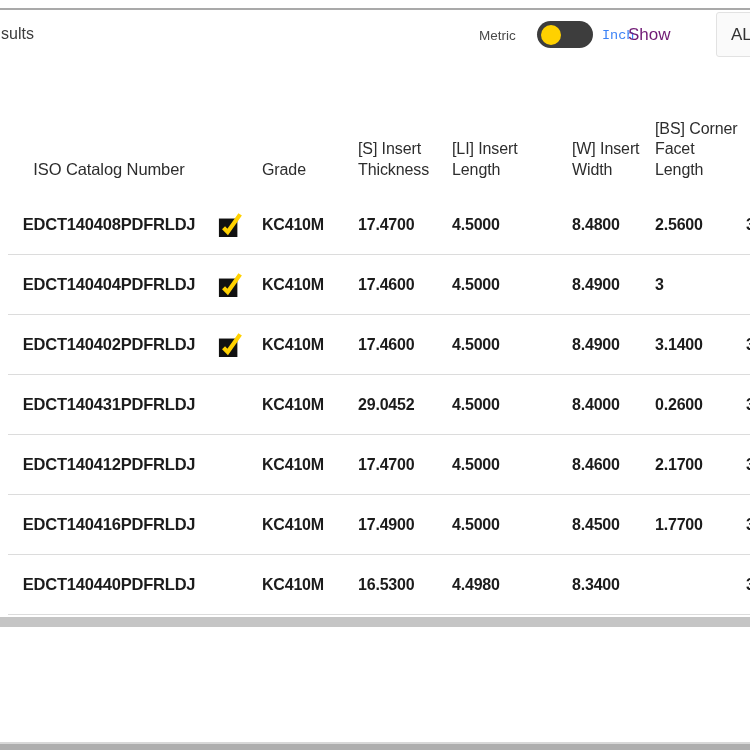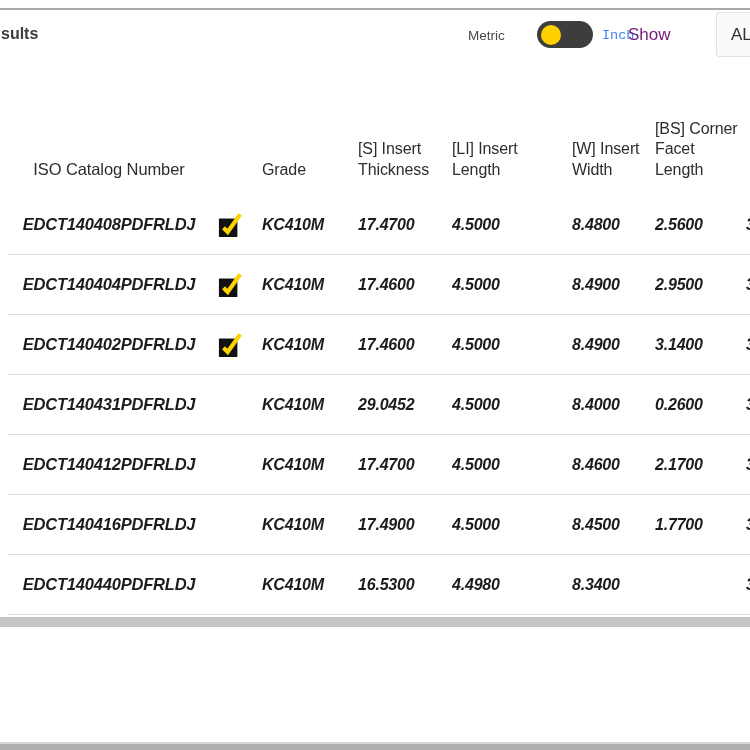--- a/index.html
+++ b/index.html
@@ -10,39 +10,39 @@
     position:relative;
     overflow:hidden;
     color:#1f1f1f;
   }
   .stage { position:absolute; inset:0; overflow:hidden; }
 
   
   .top-rule { position:absolute; top:8px; left:0; width:750px; height:2px; background:#a9a9a9; }
 
   
-  .results-label { position:absolute; left:1px; top:25px; font-size:16px; color:#3c3c3c; white-space:nowrap;font-weight:bold; }
-  .metric-label { position:absolute; left:468px; top:28px; font-size:13.5px; color:#4a4a4a; }
+  .results-label { position:absolute; left:1px; top:25px; font-size:16px; color:#3c3c3c; white-space:nowrap; }
+  .metric-label { position:absolute; left:479px; top:28px; font-size:13.5px; color:#4a4a4a; }
   .unit-toggle { position:absolute; left:537px; top:21px; width:56px; height:27px; background:#3d3d3d; border-radius:14px; cursor:pointer; }
   .unit-toggle .knob { position:absolute; left:4px; top:3.5px; width:20px; height:20px; border-radius:50%; background:#ffd100; }
   .inch-label { position:absolute; left:602px; top:28px; font-size:13.5px; color:#3b82f6;font-family:Liberation Mono, monospace; }
   .show-label { position:absolute; left:628px; top:25px; font-size:17px; color:#701a75; }
   .pagesize-box { position:absolute; left:716px; top:12px; width:92px; height:45px;
     background:#fafafa; border:1px solid #e2e2e2; border-radius:3px;
     display:flex; align-items:center; padding-left:14px; font-size:17px; color:#333333; cursor:pointer; }
 
   
   .table { position:absolute; top:62px; left:8px; width:800px; }
   .tr { display:grid; grid-template-columns:210px 44px 96px 94px 120px 83px 91px 60px; }
   .tr.body-row { height:60px; border-bottom:1px solid #dcdcdc; }
   .td { display:flex; align-items:center; padding-right:8px; overflow:hidden; }
   .header-row { height:133px; }
   .header-row .td { align-items:flex-end; padding-bottom:15px; font-weight:normal; font-size:16px; color:#2d2d2d; line-height:1.28; letter-spacing:-0.1px; }
   .header-row .td.c3 { padding-right:22px; }
-  .body-row .td { font-weight:bold; font-size:16px; color:#1c1c1c; letter-spacing:-0.2px; white-space:nowrap;font-style:italic; }
+  .body-row .td { font-weight:bold; font-size:16px; color:#1c1c1c; letter-spacing:-0.2px; white-space:nowrap; }
   .td.c0 { font-size:16.5px;justify-content:center; }
 
   .badge { width:24px; height:26px; display:inline-block; }
 
   
   .hscroll-track { position:absolute; top:617px; left:0; width:750px; height:10px; background:#f2f2f2; }
   .hscroll-thumb { position:absolute; top:0; left:0; width:750px; height:10px; background:#c5c5c5; cursor:pointer; }
 
   
   .bottom-bar { position:absolute; bottom:0; left:0; width:750px; height:8px; background:#aeaeae; border-top:2px solid #d8d8d8; }
@@ -118,21 +118,20 @@
           <div class="td c1">
             <svg class="badge" viewBox="0 0 26 28">
     <rect x="1" y="7" width="20" height="20" fill="#111111"></rect>
     <path d="M6 17 L10.5 21.5 L24 2.5" fill="none" stroke="#FFD100" stroke-width="4.6"></path>
   </svg>
           </div>
           <div class="td c2">KC410M</div>
           <div class="td c3">17.4600</div>
           <div class="td c4">4.5000</div>
           <div class="td c5">8.4900</div>
-          <div class="td c6">2.9500</div>
           <div class="td c7">3</div>
         </div>
         <div class="tr body-row">
           <div class="td c0">EDCT140402PDFRLDJ</div>
           <div class="td c1">
             <svg class="badge" viewBox="0 0 26 28">
     <rect x="1" y="7" width="20" height="20" fill="#111111"></rect>
     <path d="M6 17 L10.5 21.5 L24 2.5" fill="none" stroke="#FFD100" stroke-width="4.6"></path>
   </svg>
           </div>

